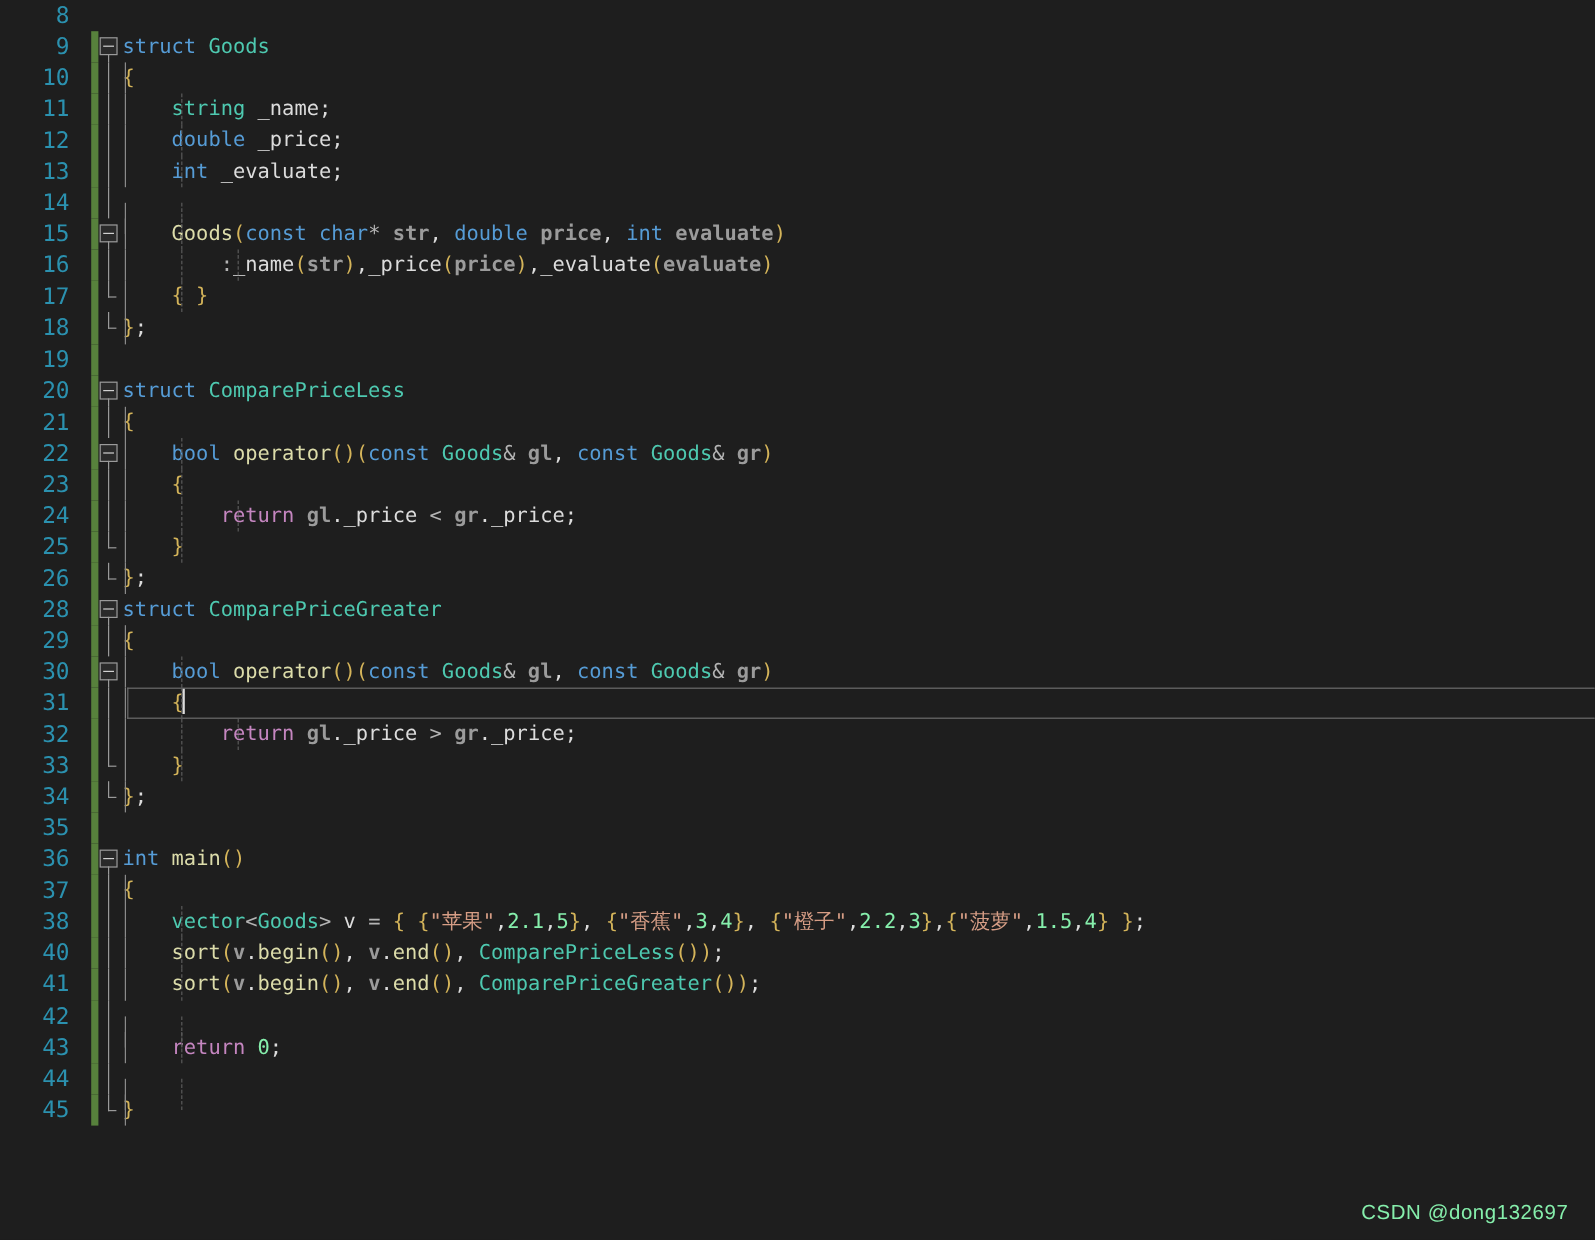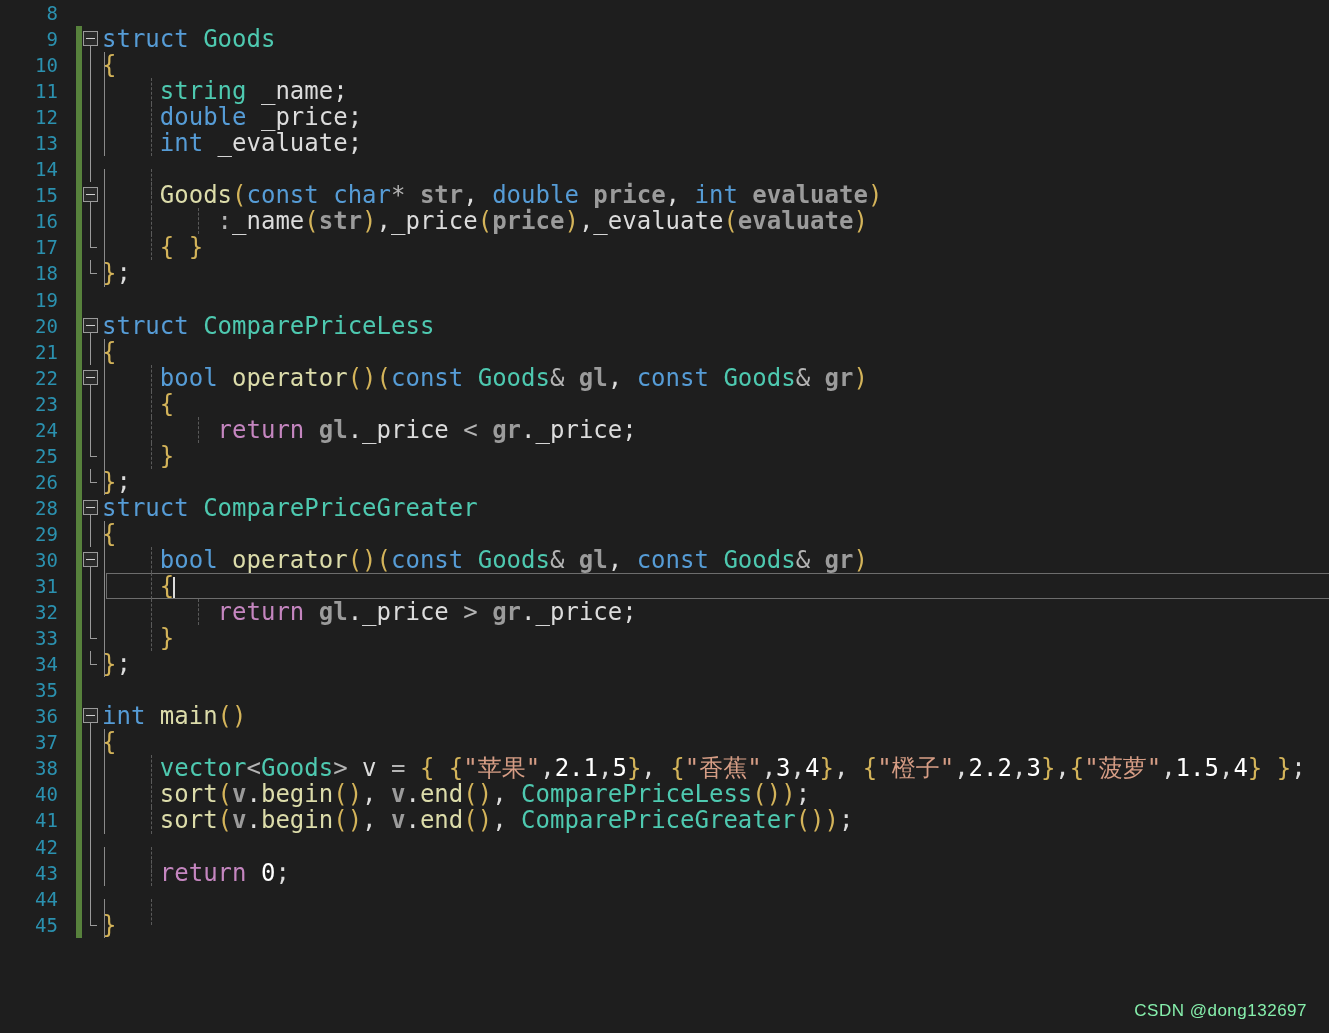--- a/index.html
+++ b/index.html
@@ -65,41 +65,41 @@
   .foldline.half-top{top:0;height:13px;}
   .foldend{
     position:absolute;left:8px;top:0;width:1px;height:14px;background:#9a9a9a;
   }
   .foldend:after{
     content:"";position:absolute;left:0px;top:13px;width:7px;height:1px;background:#9a9a9a;
   }
 
   
   .code{
-    font-size:24px;
+    font-size:17px;
     line-height:26.05px;
     color:#dcdcdc;
     position:relative;
     flex:1;
     white-space:pre;
     letter-spacing:0px;
   }
   
   .ig{position:absolute;top:0;width:0;height:26.05px;border-left:1px dashed #5a5a5a;}
   .ig.solid{border-left:1px solid #8a8a8a;border-left-style:solid;}
 
   
   .kw       {color:#569cd6;}   
   .type     {color:#4ec9b0;}   
   .fn       {color:#dcdcaa;}   
   .plain    {color:#dcdcdc;}
   .var      {color:#9b9b9b;font-weight:bold;}   
   .member   {color:#dcdcdc;margin-top:32px;}
   .ret      {color:#c586c0;}   
-  .num      {color:#ffffff;margin-top:32px;}
+  .num      {color:#86efac;margin-top:32px;}
   .str      {color:#d69d85;}
   .punct    {color:#dcdcdc;}
   .brace    {color:#d4b45a;}   
   .paren    {color:#d4b45a;}
   .op       {color:#b4b4b4;}
   .semi     {color:#dcdcdc;}
 
   .caret{
     display:inline-block;width:2px;height:21px;background:#dcdcdc;
     vertical-align:-4px;margin-left:-1px;

